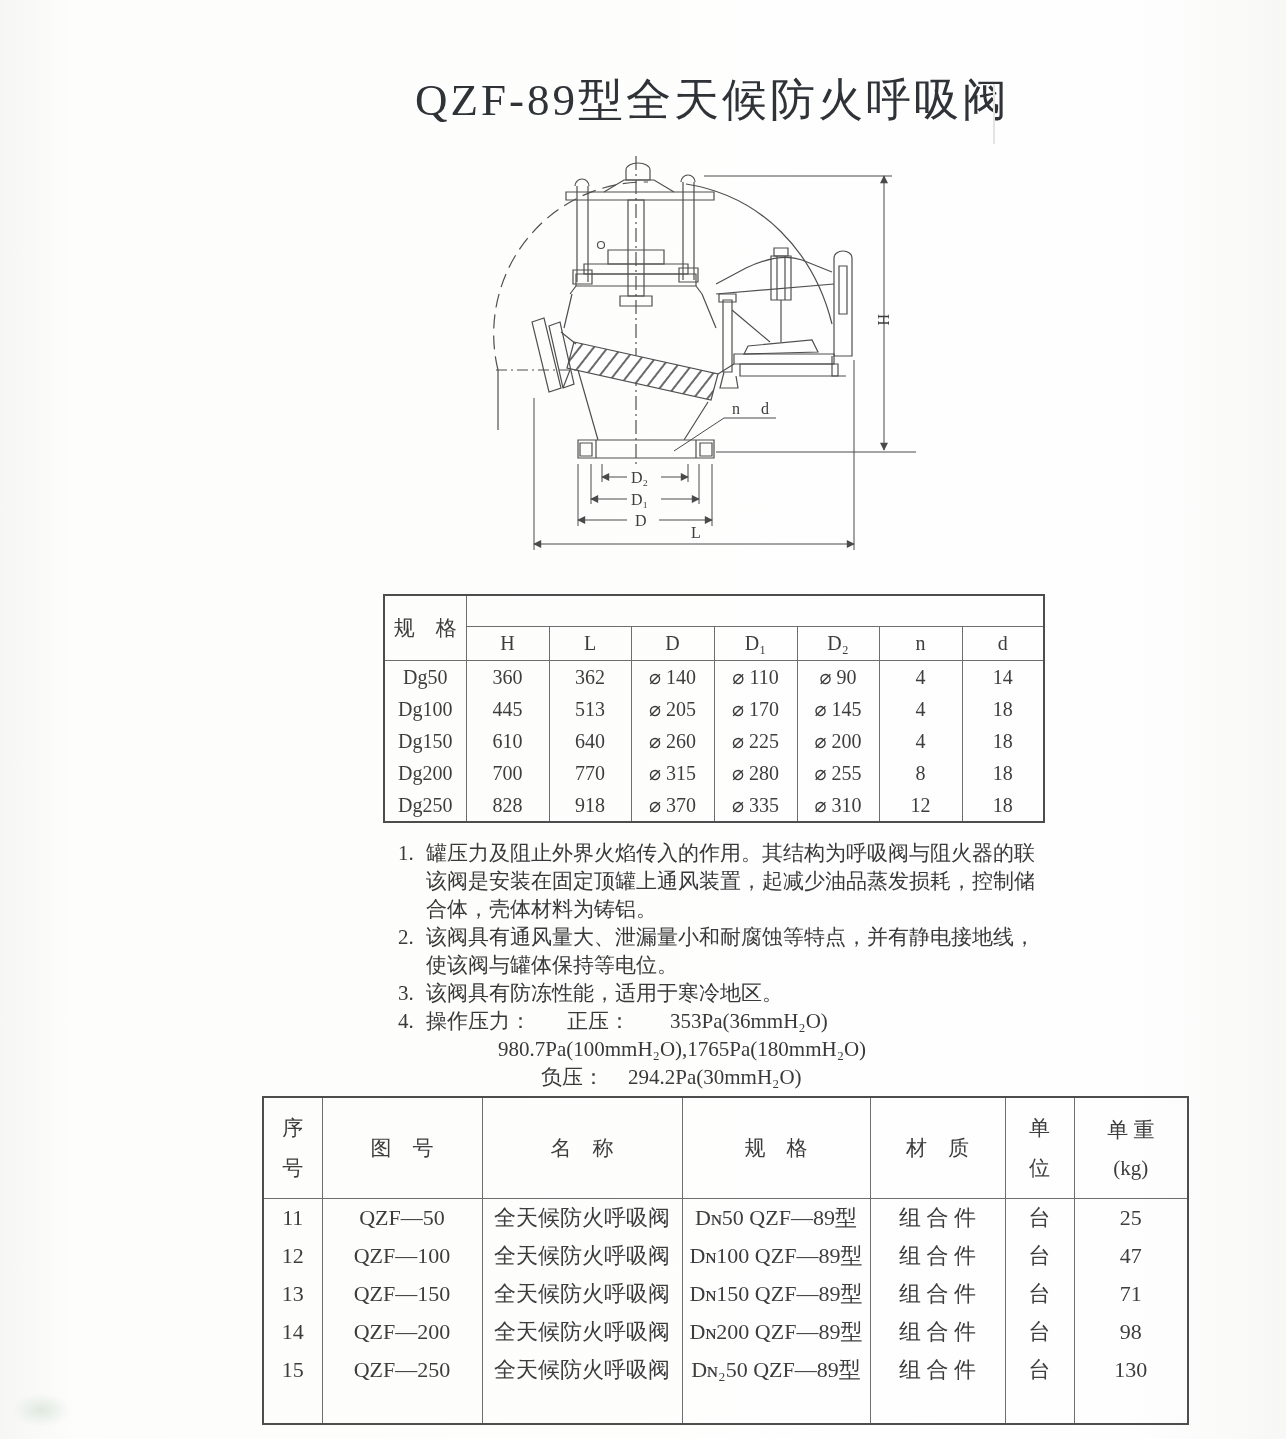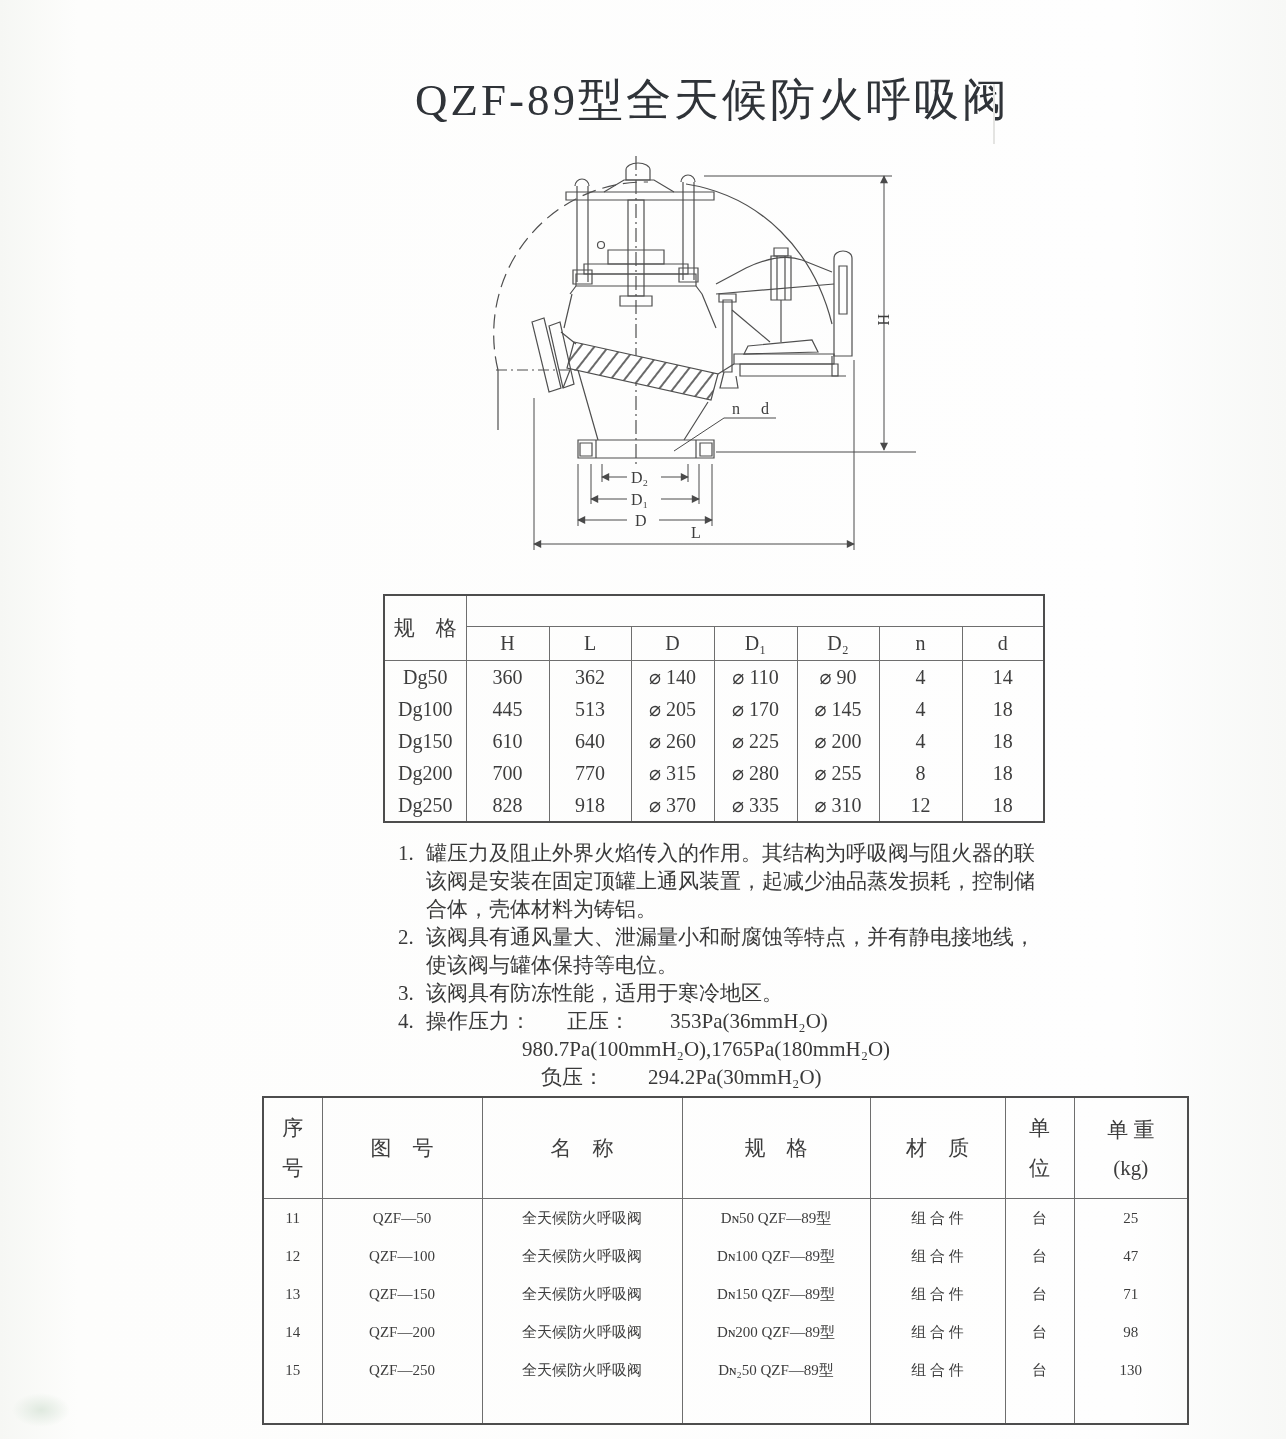--- a/index.html
+++ b/index.html
@@ -38,29 +38,29 @@
   .spec-table .empty-top{border-bottom:1px solid #6e6e6e;}
   .spec-table .data td{height:32px;}
 
   .notes{position:absolute;left:398px;top:839px;width:676px;
          font-size:21px;line-height:28px;color:#393939;}
   .note{display:flex;}
   .note-num{width:28px;flex:none;}
   .note-body{flex:1;}
   .n4-pos{margin-left:36px;font-family:Liberation Serif, serif;}
   .n4-val{margin-left:40px;}
-  .n4-line2{margin-left:96px;}
+  .n4-line2{margin-left:72px;}
   .n4-neg{margin-left:115px;}
-  .n4-val2{margin-left:44px;}
+  .n4-val2{margin-left:24px;}
 
   .parts-table{position:absolute;left:262px;top:1096px;}
   .parts-table table{width:925px;border:2px solid #4d4d4d;}
   .parts-table td{border-left:1px solid #6e6e6e;font-size:20px;}
   .parts-table .head td{height:100px;border-bottom:1px solid #6e6e6e;font-size:21px;}
-  .parts-table .data td{height:38px;font-size:15px;font-family:Liberation Serif, serif;}
+  .parts-table .data td{height:38px;font-size:22px;font-family:Liberation Serif, serif;}
   .parts-table .spacer td{height:34px;}
   .stack{display:flex;flex-direction:column;align-items:center;gap:12px;}
 </style>
 </head>
 <body>
 
 <div class="page">
 
   <div class="title">QZF-89型全天候防火呼吸阀</div>
   <div class="title-artifact"></div>

